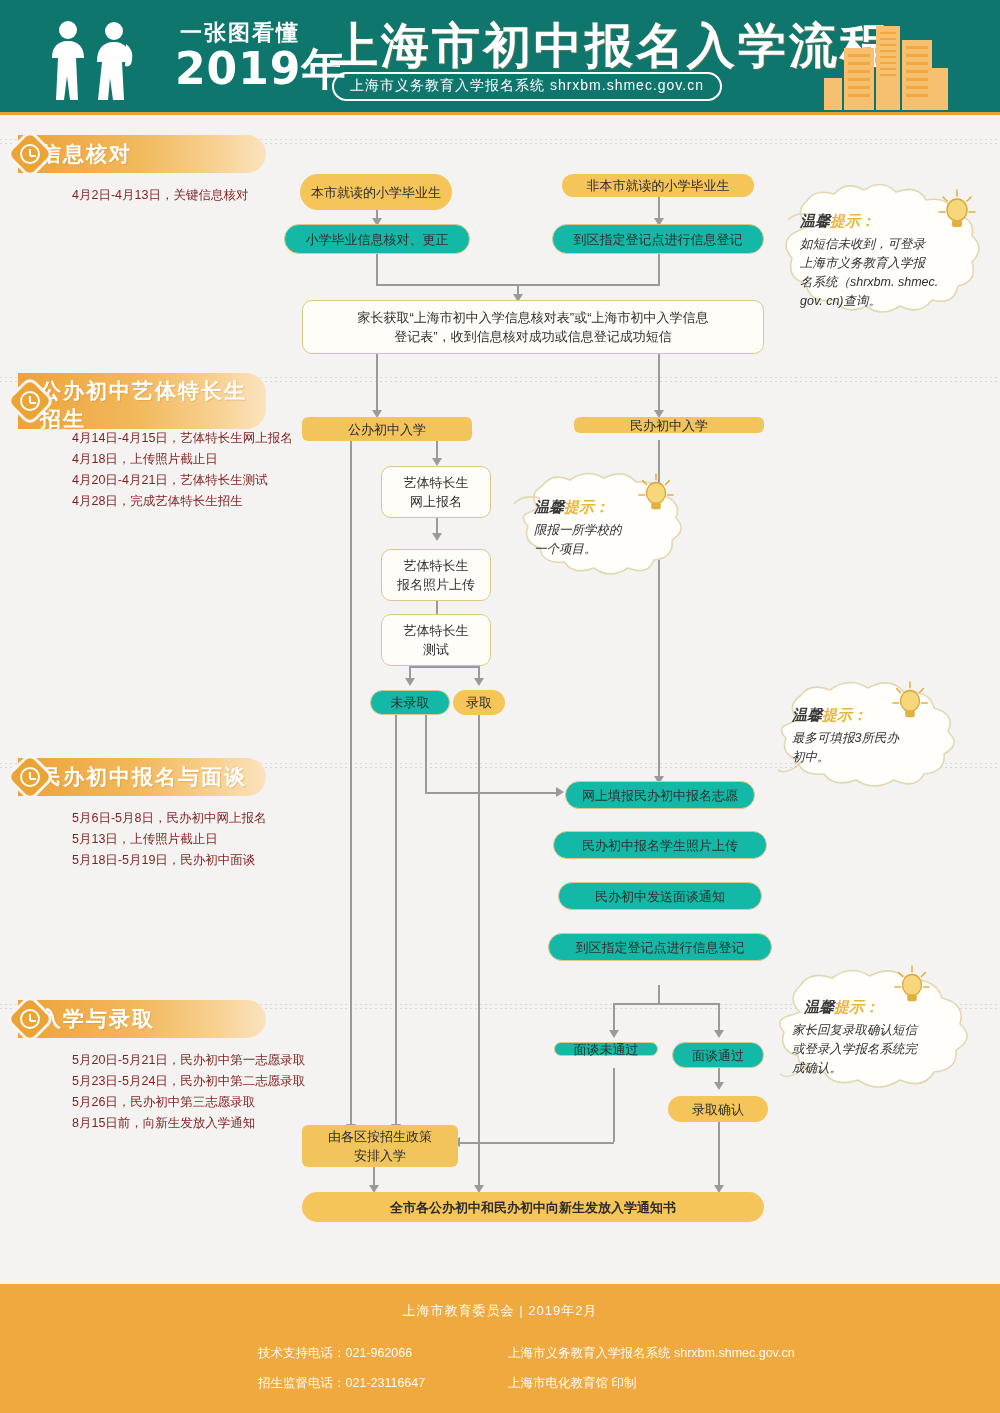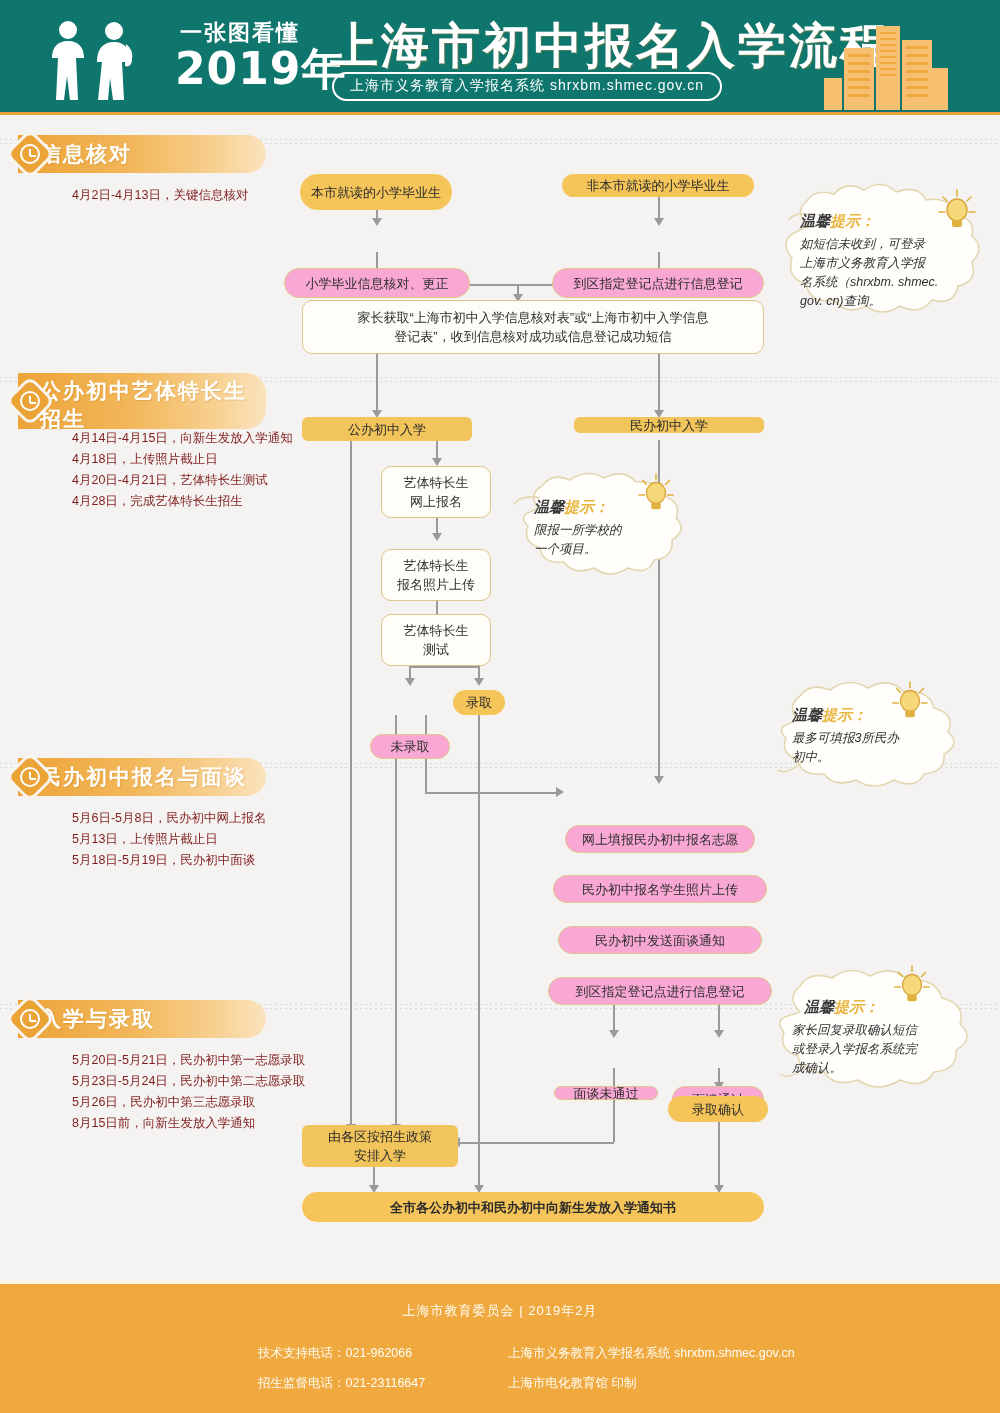--- a/index.html
+++ b/index.html
@@ -99,21 +99,21 @@
   .node {
     position: absolute;
     display: flex; align-items: center; justify-content: center;
     text-align: center;
     font-size: 13px; color: #2e2e2e; line-height: 19px;
     white-space: pre-line;
   }
   .node.solid { background: #f2c45c; border-radius: 6px; color: #2b2b2b; }
   .node.solid-pill { background: #f5c55a; border-radius: 20px; color: #2b2b2b; }
   .node.outline {
-    background: #f9a8d4; border: 1.4px solid #dec58a; border-radius: 22px; margin-top: 44px;
+    background: #14b8a6; border: 1.4px solid #dec58a; border-radius: 22px;
   }
   .node.outline-sq {
     background: #fffdf8; border: 1.4px solid #dec58a; border-radius: 10px;
   }
 
   
   .ln { position: absolute; background: #9a9a9a; }
   .vl { width: 1.6px; }
   .hl { height: 1.6px; }
   .arrow-d {
@@ -225,21 +225,21 @@
   </div>
 
   <div class="sec two-line" style="top:373px; width:248px;">
     <div class="sec-badge">
         <div class="clk"></div>
       </div>
     <div class="sec-title">公办初中艺体特长生
 招生</div>
   </div>
   <div class="sec-items" style="top:428px;">
-    <div>4月14日-4月15日，向新生发放入学通知</div>
+    <div>4月14日-4月15日，艺体特长生网上报名</div>
     <div>4月18日，上传照片截止日</div>
     <div>4月20日-4月21日，艺体特长生测试</div>
     <div>4月28日，完成艺体特长生招生</div>
   </div>
 
   <div class="sec" style="top:758px; width:248px;">
     <div class="sec-badge">
         <div class="clk"></div>
       </div>
     <div class="sec-title">民办初中报名与面谈</div>

